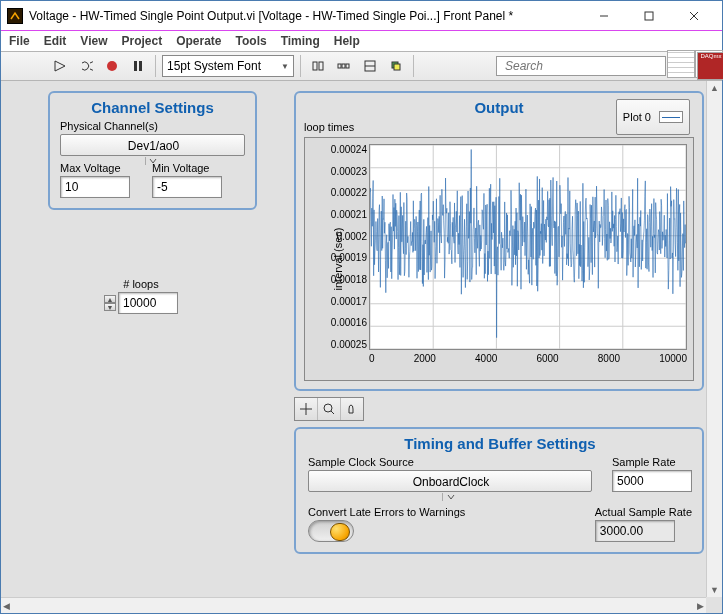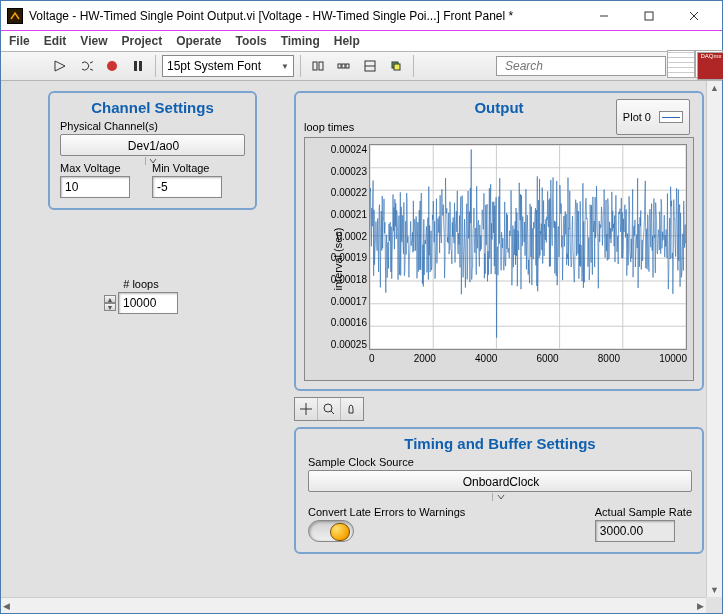--- a/index.html
+++ b/index.html
@@ -312,20 +312,26 @@
                 <path d="M2 9 L4 9 L4 4 L7 4 L7 9 L10 9" stroke="#36a" fill="none"></path>
               </svg>
             <span class="val">OnboardClock</span>
             <span class="arrow">
                 <svg width="8" height="8">
                   <path d="M1 2 L4 6 L7 2" stroke="#555" fill="none"></path>
                 </svg>
               </span>
           </div>
         </div>
+        <div class="col">
+          <div class="lbl">Sample Rate</div>
+          <div class="numfield" style="width:80px">
+              <span>5000</span>
+            </div>
+        </div>
       </div>
       <div style="display:flex; gap:20px; margin-top:14px; align-items:flex-start;">
         <div class="col" style="flex:1">
           <div class="lbl">Convert Late Errors to Warnings</div>
           <div class="toggle"></div>
         </div>
         <div class="col">
           <div class="lbl">Actual Sample Rate</div>
           <div class="numfield readonly" style="width:80px">
               <span>3000.00</span>

